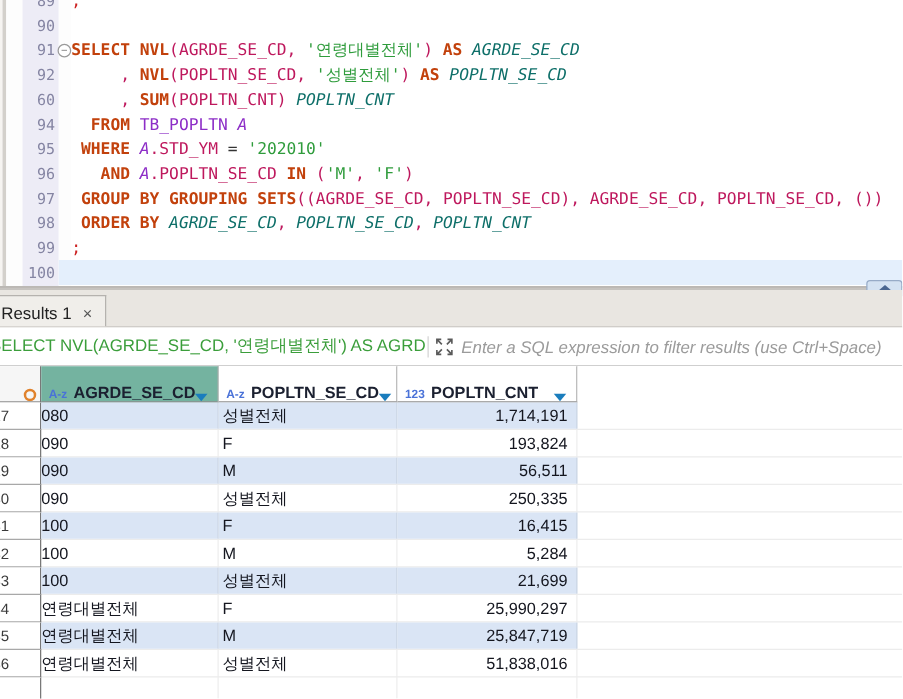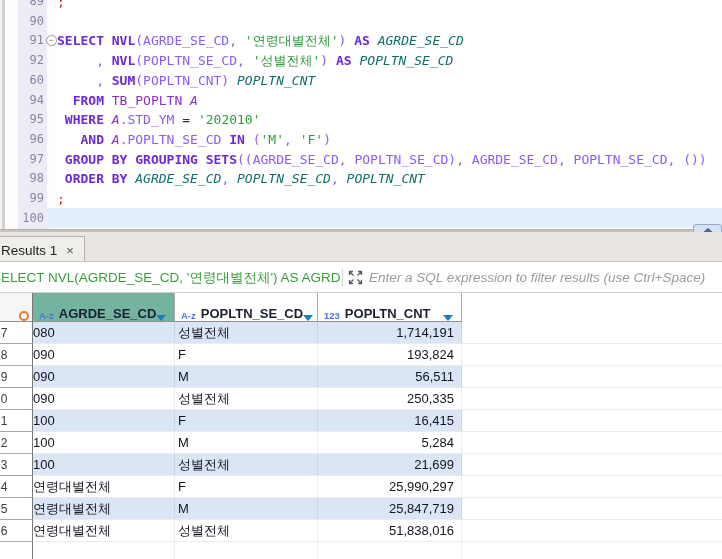--- a/index.html
+++ b/index.html
@@ -13,22 +13,22 @@
   .ruler{position:absolute;left:5px;top:0;width:13px;height:229px;background:#fdfdfd;}
   .lnumcol{position:absolute;left:18px;top:0;width:29px;height:229px;background:#edecf6;}
   .foldcol{position:absolute;left:47px;top:0;width:10px;height:229px;background:#fdfdfd;}
   #cur-line{position:absolute;left:47px;top:208px;width:675px;height:20px;background:#e4effc;}
   #sql-lines{position:absolute;left:0;top:0;width:722px;margin-top:-8px;
              font-family:"DejaVu Sans Mono","Liberation Mono",monospace;font-size:13px;line-height:19.7px;}
   .cl{display:flex;white-space:pre;}
   .ln{display:inline-block;width:44px;text-align:right;color:#8585a3;font-size:12px;
       font-family:"DejaVu Sans Mono","Liberation Mono",monospace;flex:none;}
   .codetxt{margin-left:13px;flex:none;}
-  .kw{color:#6d28d9;font-weight:bold;}
-  .id{color:#8b5cf6;}
+  .kw{color:#c2410c;font-weight:bold;}
+  .id{color:#be185d;}
   .ai{color:#0e6f69;font-style:italic;}
   .str{color:#2f9c3c;}
   .tbl{color:#8d2ec7;}
   .ta{color:#8d2ec7;font-style:italic;}
   .sc{color:#cc2222;}
   .pl{color:#333;}
   #fold-marker{position:absolute;left:46px;top:35px;width:9px;height:9px;border:1px solid #9a9a9a;
       border-radius:50%;background:#fff;color:#777;font-size:9px;line-height:8px;text-align:center;}
 
   

